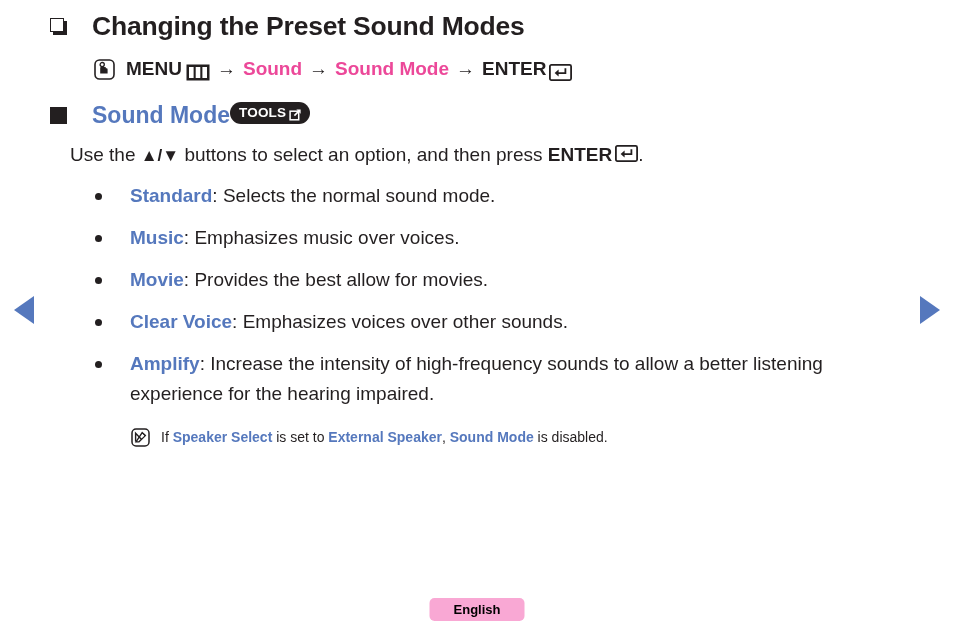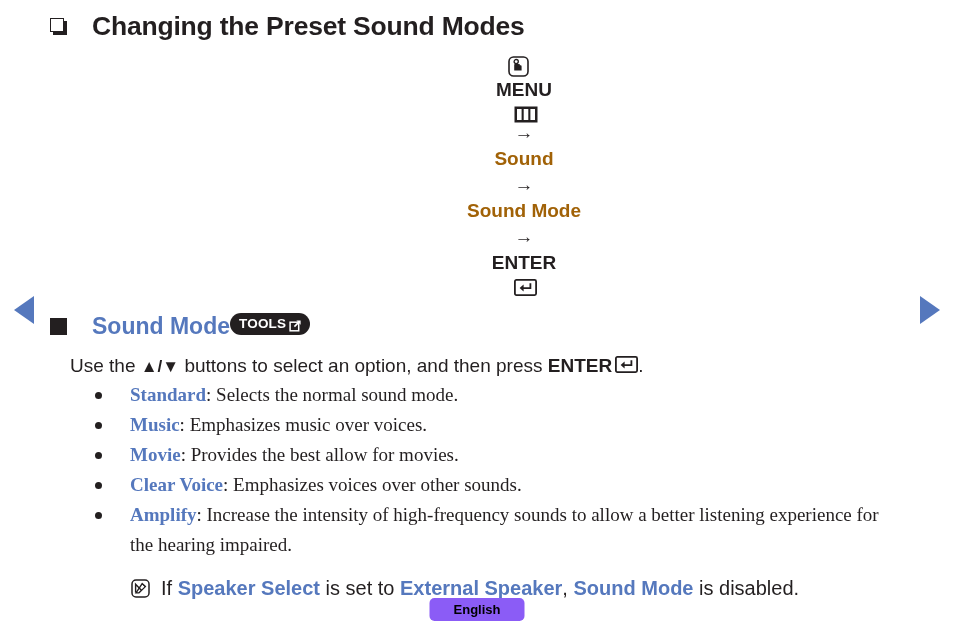--- a/index.html
+++ b/index.html
@@ -96,28 +96,27 @@
 
   
   .path-row {
     display: flex;
     align-items: center;
     padding-left: 94px;
     margin-top: 13px;
     font-size: 19px;
     line-height: 26px;
     white-space: nowrap;
-    flex-direction: column;
   }
   .path-row .seg {
     font-weight: bold;
     color: #231f20;
   }
   .path-row .seg.blue {
-    color: #a16207;
+    color: #ec4899;
   }
   .path-row .arrow {
     color: #231f20;
     font-weight: normal;
     margin: 0 7px;
     font-size: 19px;
   }
 
   
   .icon-press {
@@ -216,24 +215,24 @@
   
   ul.dot-list {
     list-style: none;
     margin: 0;
     padding: 0;
   }
   ul.dot-list li {
     display: flex;
     align-items: flex-start;
     padding-left: 95px;
+    margin-top: 12px;
     font-size: 19px;
     line-height: 30px;
     color: #231f20;
-    font-family: Liberation Serif, serif;
   }
   ul.dot-list li .dot {
     flex: 0 0 auto;
     width: 7px;
     height: 7px;
     border-radius: 50%;
     background: #231f20;
     margin-top: 12px;
     margin-right: 28px;
   }
@@ -244,40 +243,40 @@
     color: #5578bd;
     font-weight: bold;
   }
 
   
   .note-row {
     display: flex;
     align-items: flex-start;
     padding-left: 131px;
     margin-top: 16px;
-    font-size: 20px;
+    font-size: 14px;
     line-height: 25px;
     color: #231f20;
   }
   .icon-note {
     flex: 0 0 auto;
     width: 19px;
     height: 19px;
     margin-right: 11px;
     margin-top: 3px;
   }
   .note-text .term { font-weight: bold; }
 
   
   .footer-badge {
     position: absolute;
     left: 50%;
     transform: translateX(-50%);
     top: 598px;
-    background: #8b5cf6;
+    background: #f9a8d4;
     border-radius: 5px;
     width: 95px;
     height: 23px;
     display: flex;
     align-items: center;
     justify-content: center;
   }
   .footer-badge span {
     font-size: 13px;
     font-weight: bold;

